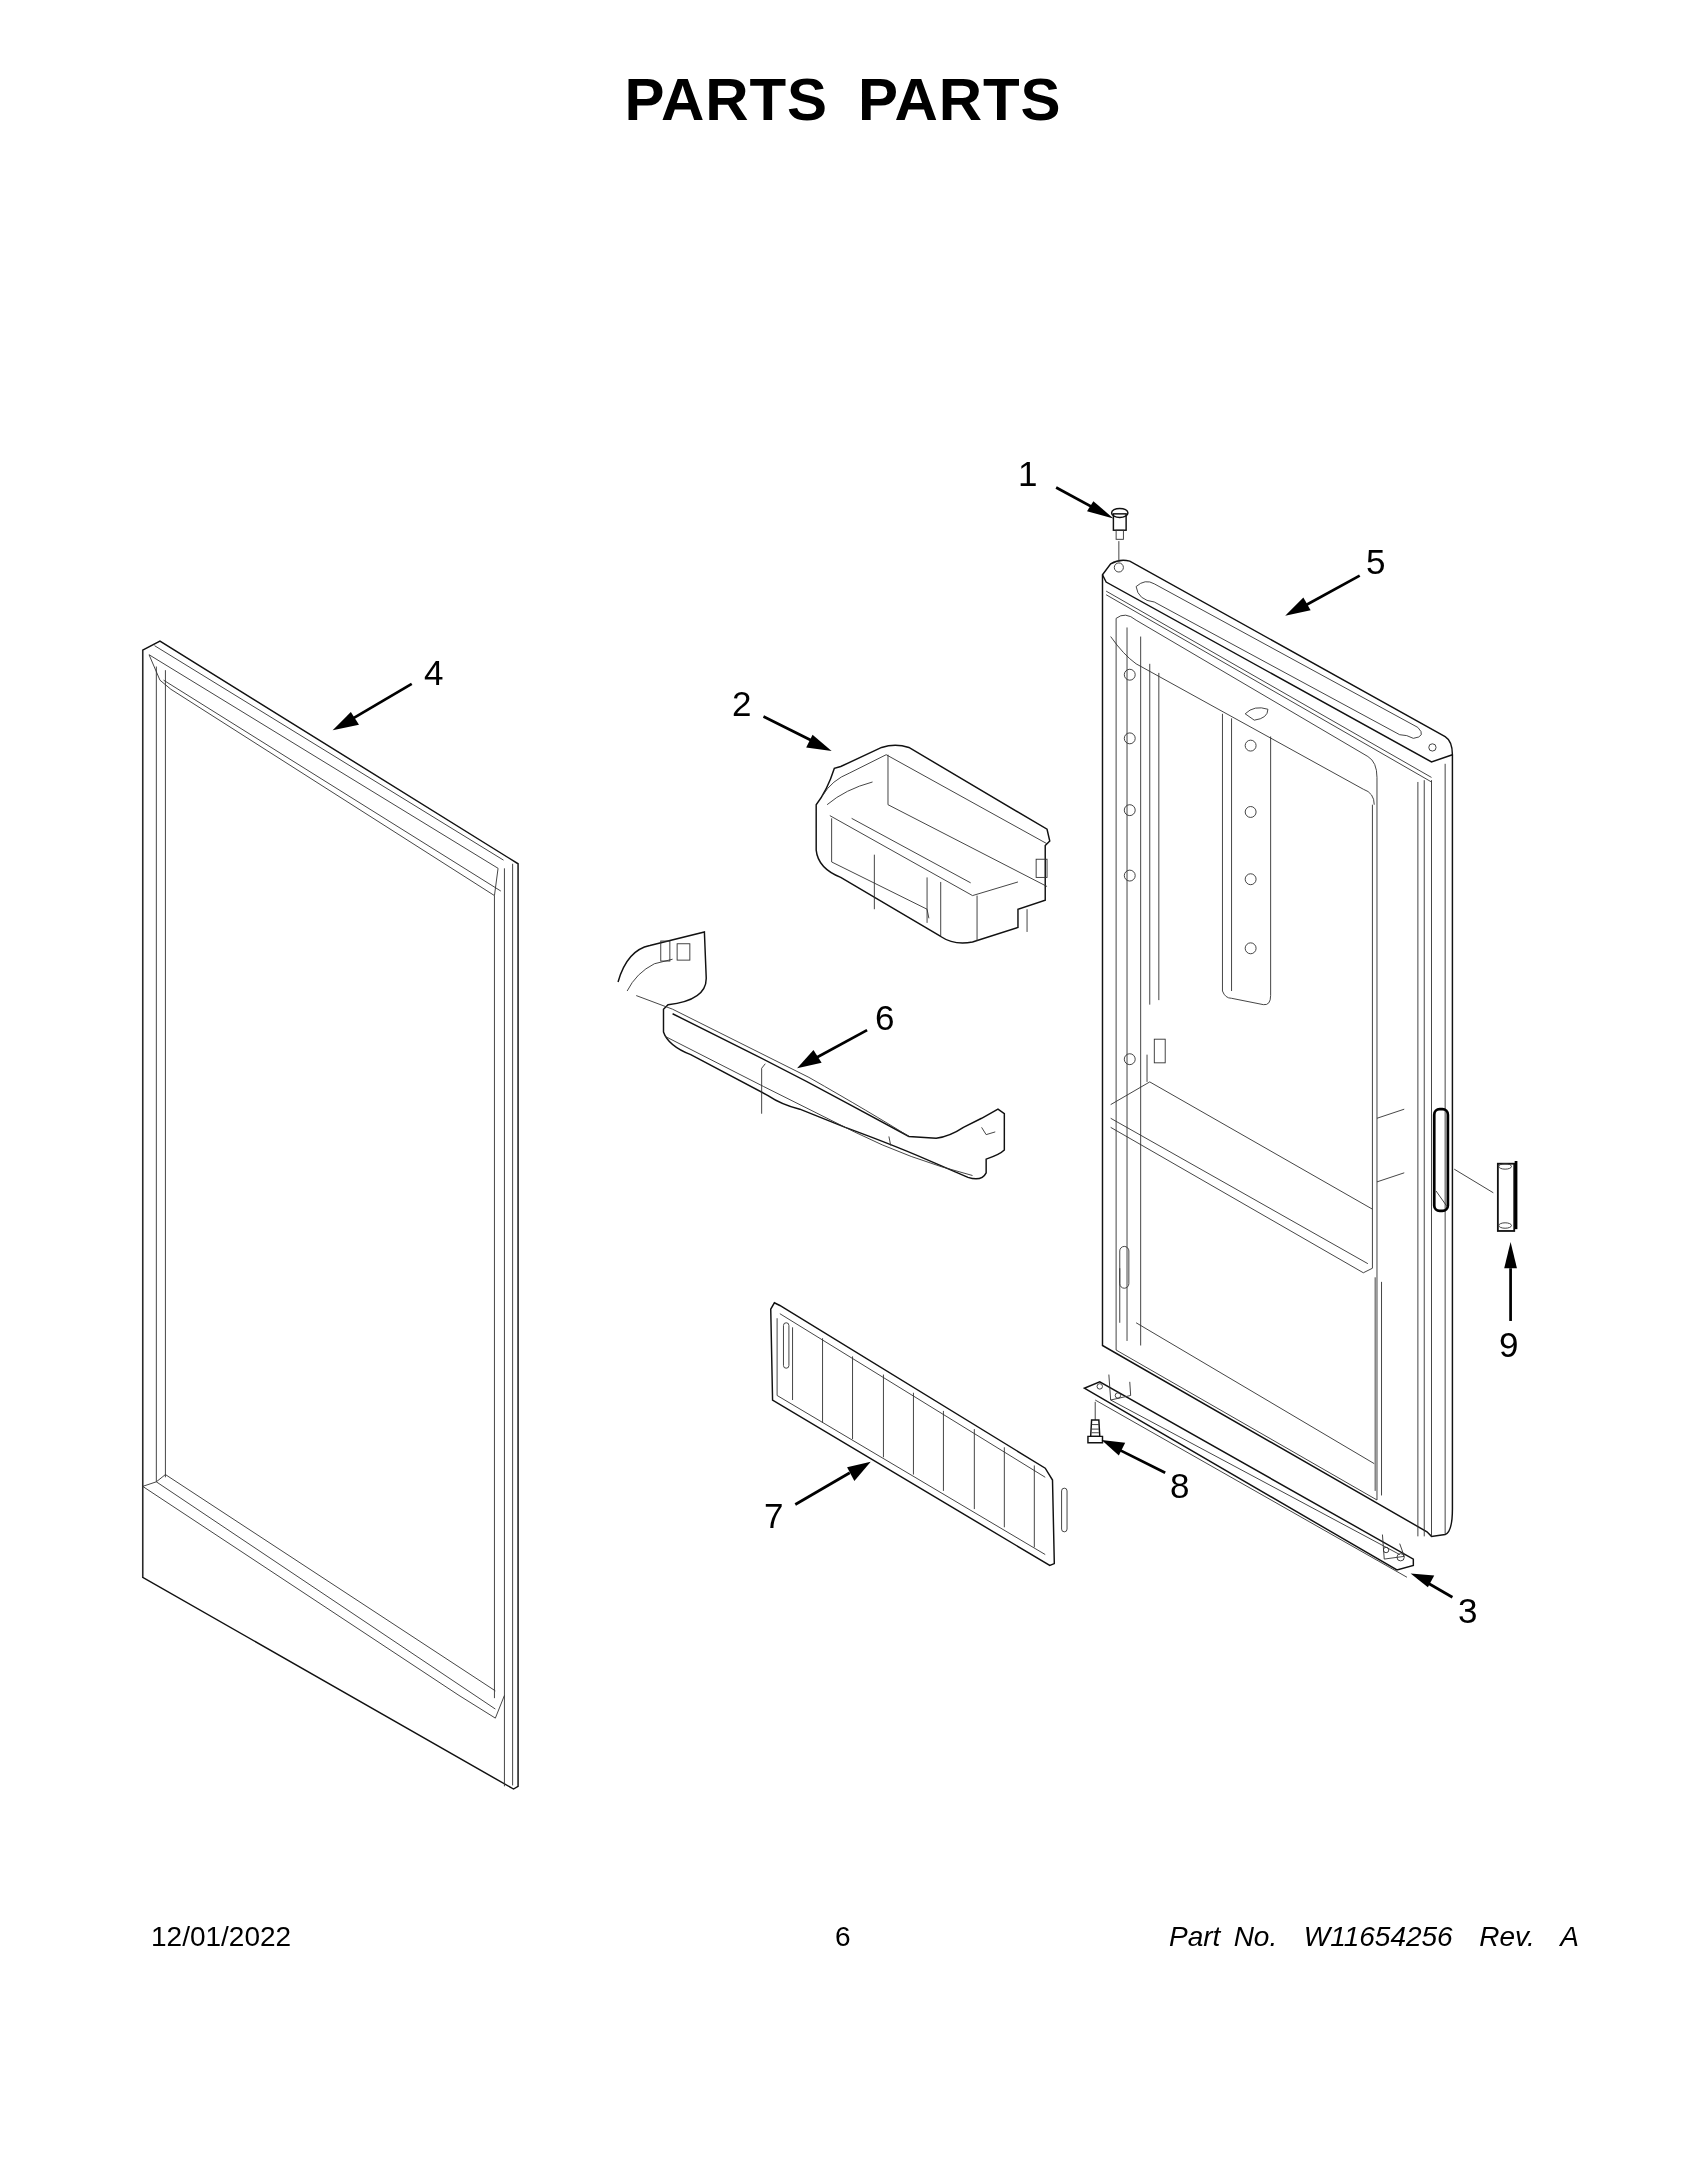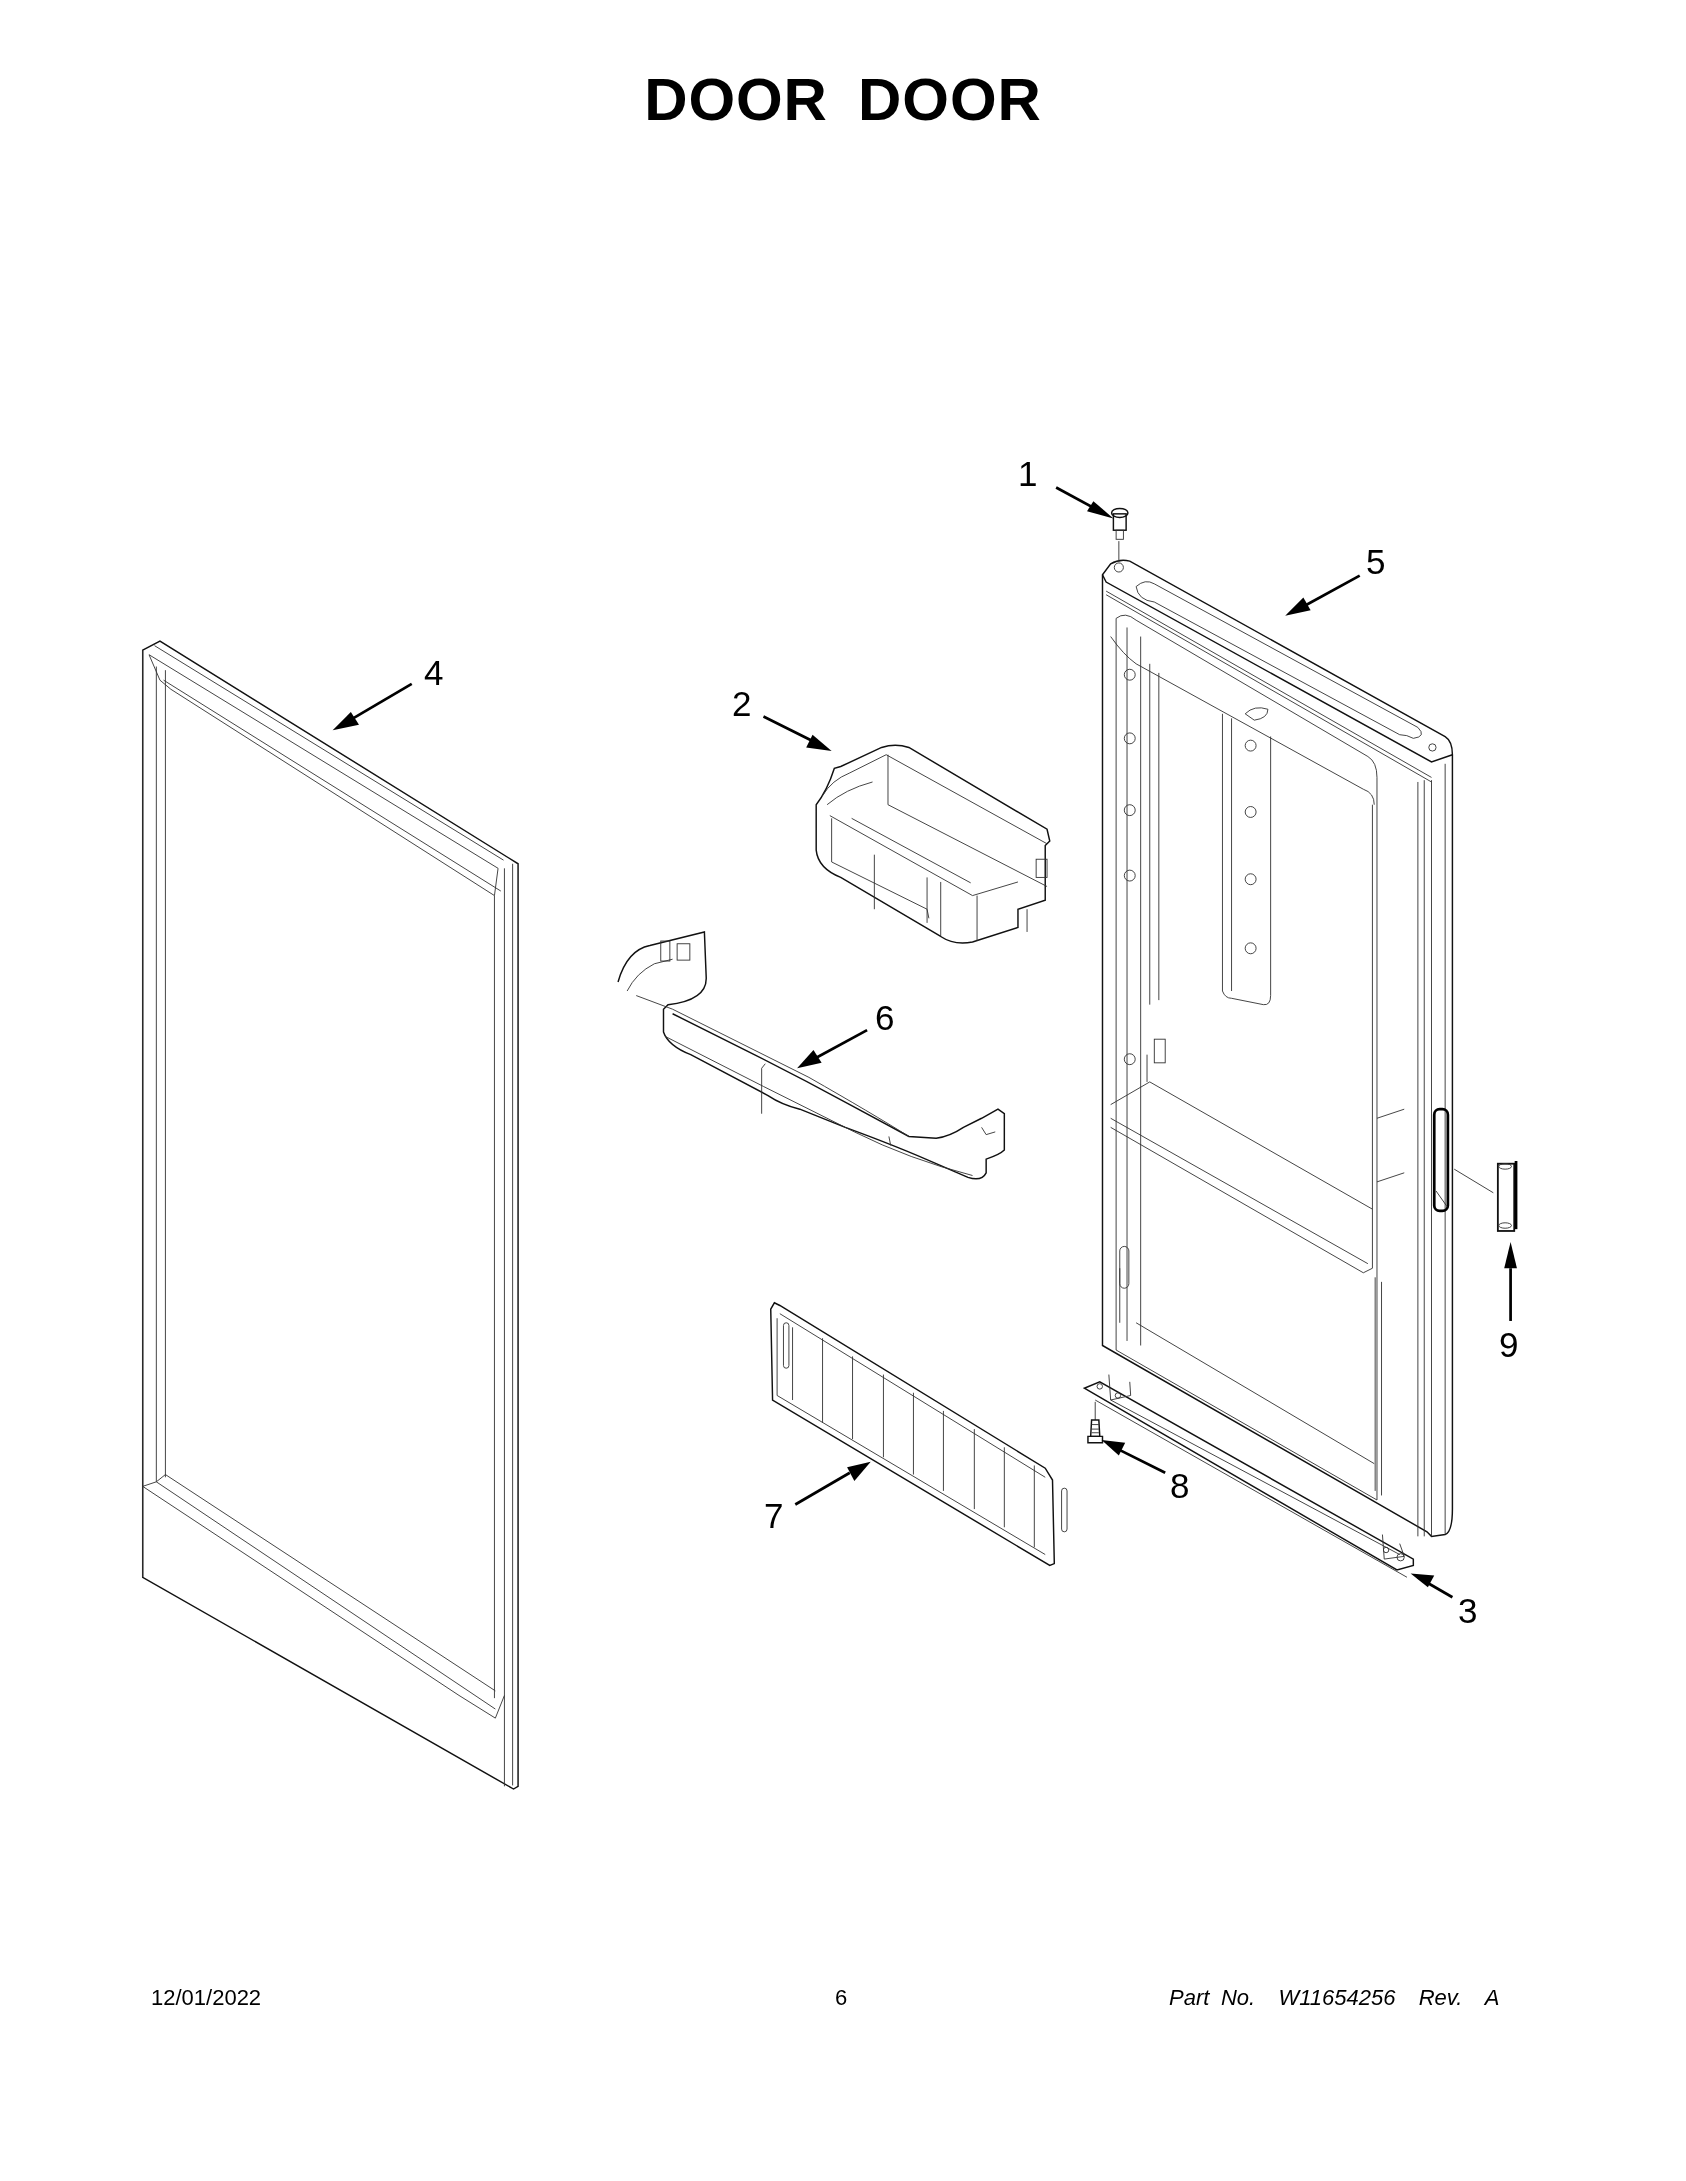--- a/index.html
+++ b/index.html
@@ -1,32 +1,32 @@
 <!DOCTYPE html>
 <html style="font-size:14.5px"><head>
   <meta charset="utf-8">
   <style>
     html, body { margin: 0; padding: 0; background: #ffffff; }
     body { width: 1686px; height: 2182px; position: relative; overflow: hidden; font-family: "Liberation Sans", sans-serif; color: #000; }
     .title { position: absolute; left: 0; width: 1686px; top: 65px; text-align: center; font-weight: bold; font-size: 60px; letter-spacing: 0.9px; word-spacing: 12.7px; }
-    .footer { position: absolute; top: 1985px; font-size: 22px; white-space: pre; }
+    .footer { position: absolute; top: 1921px; font-size: 28px; white-space: pre; }
     .footer.left { left: 151px; }
     .footer.center { left: 835px; }
     .footer.right { left: 1169px; word-spacing: 5.5px; font-style: italic; }
     svg.diagram { position: absolute; left: 0; top: 0; }
     .callout { position: absolute; font-size: 35px; line-height: 1; }
     .part { fill: none; stroke: #111; stroke-width: 1.6; }
     .thin { fill: none; stroke: #333; stroke-width: 1; }
     .arrow { stroke: #000; stroke-width: 3; fill: none; }
     .head { fill: #000; stroke: none; }
   </style>
 </head>
 <body>
 
-<div class="title">DOOR DOOR</div>
+<div class="title">PARTS PARTS</div>
 
 <svg class="diagram" width="1686" height="2182" viewBox="0 0 1855 2400" xmlns="http://www.w3.org/2000/svg">
 
   <g>
     <polygon class="part" points="157,715 176,705 570,950 570,1965 565,1968 157,1735" stroke-width="1.2"></polygon>
     <polyline class="thin" points="157,715 157,1735"></polyline>
     <polyline class="thin" points="172,733 172,1630"></polyline>
     <polyline class="thin" points="182,737 182,1625"></polyline>
     <polyline class="thin" points="164,720 548,955"></polyline>
     <polyline class="thin" points="170,710 554,946"></polyline>

